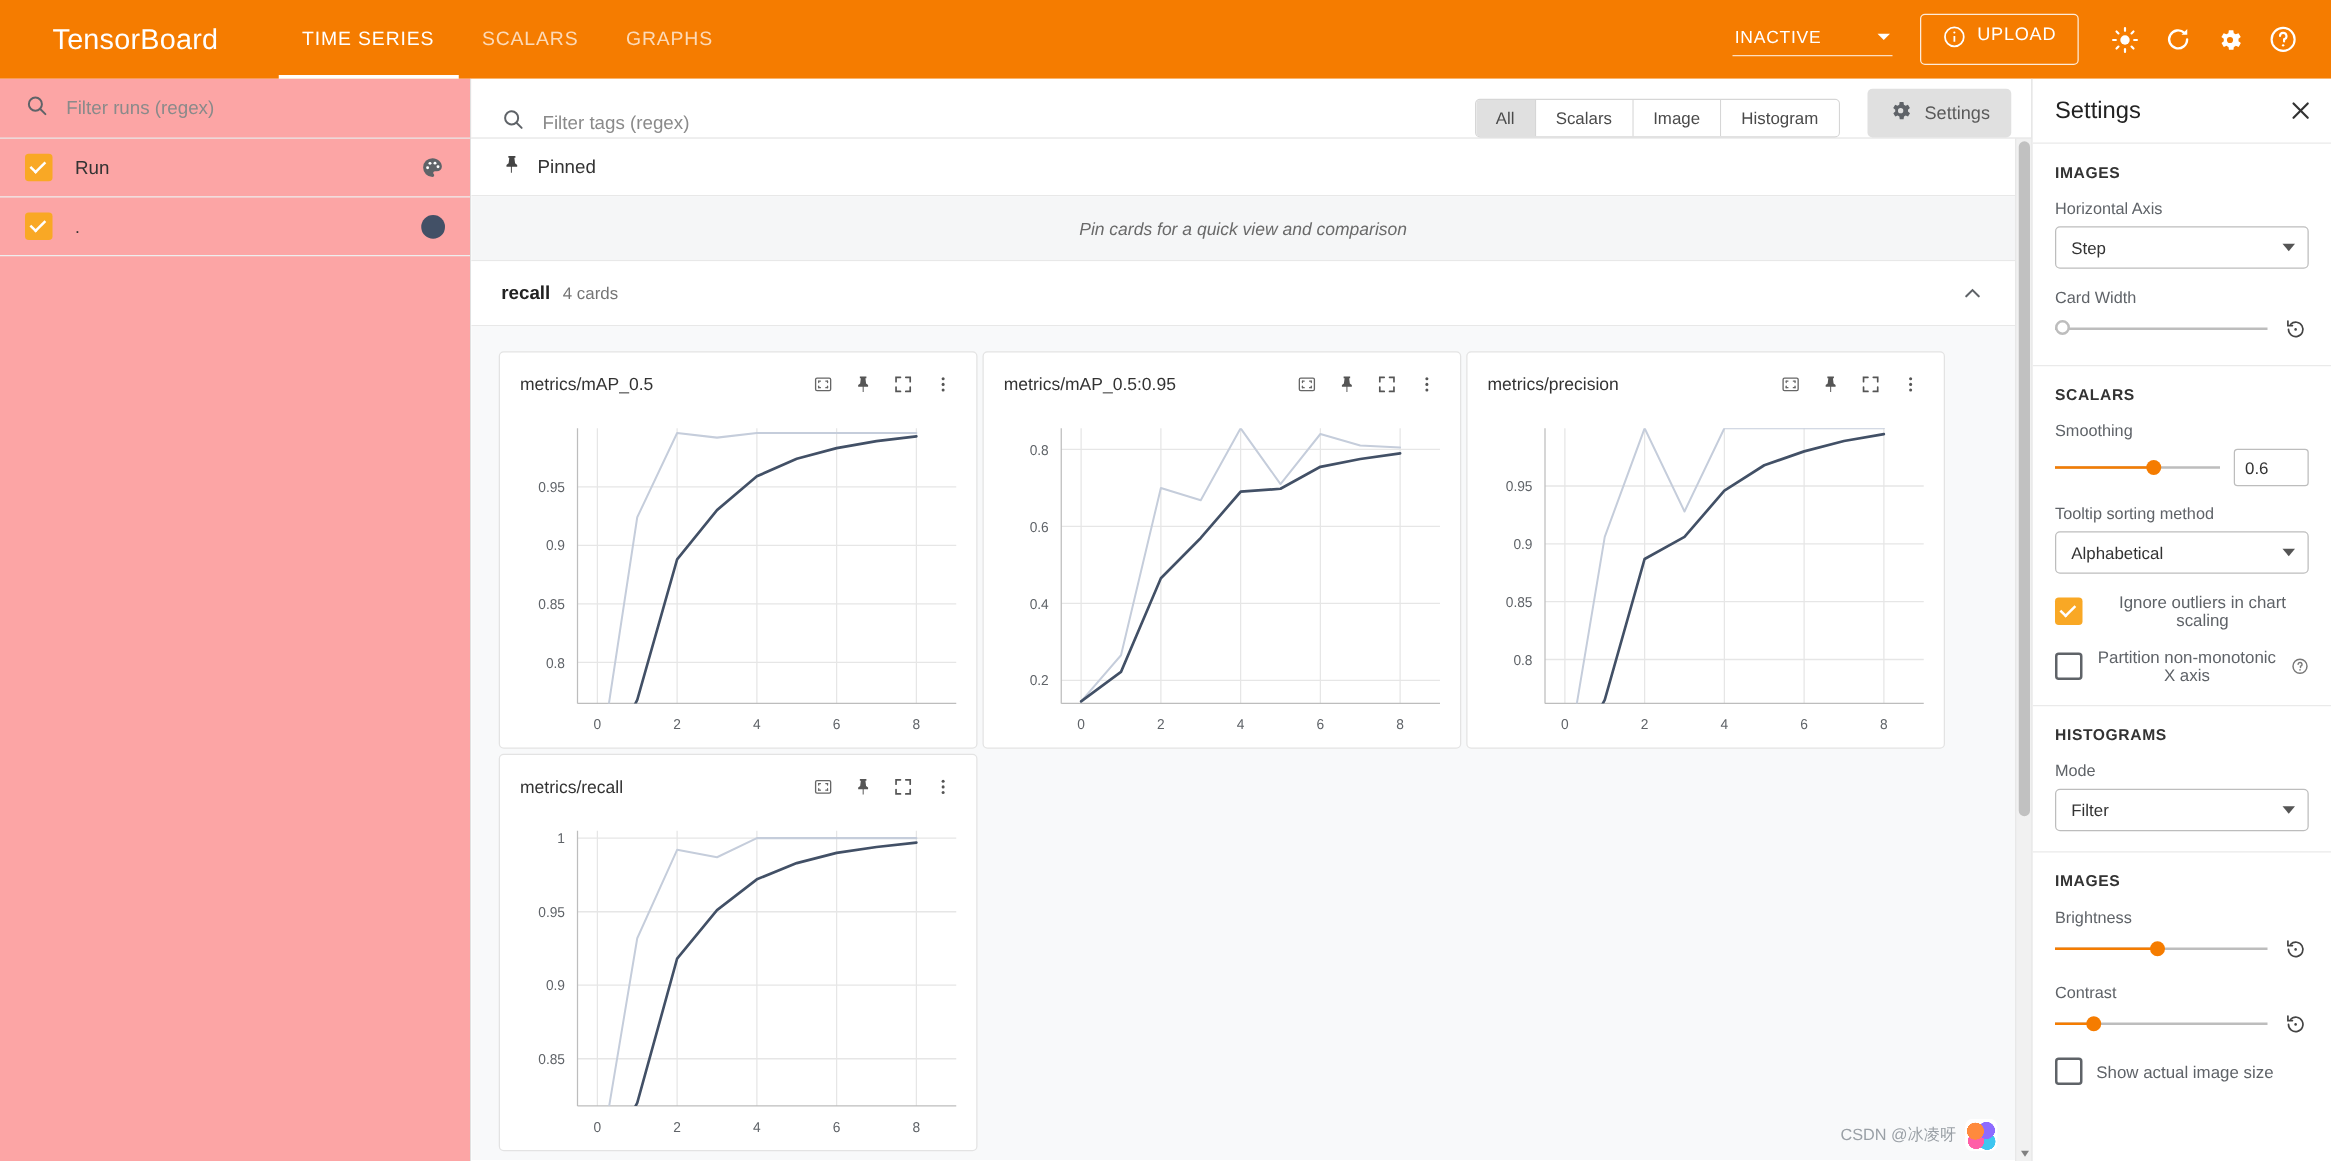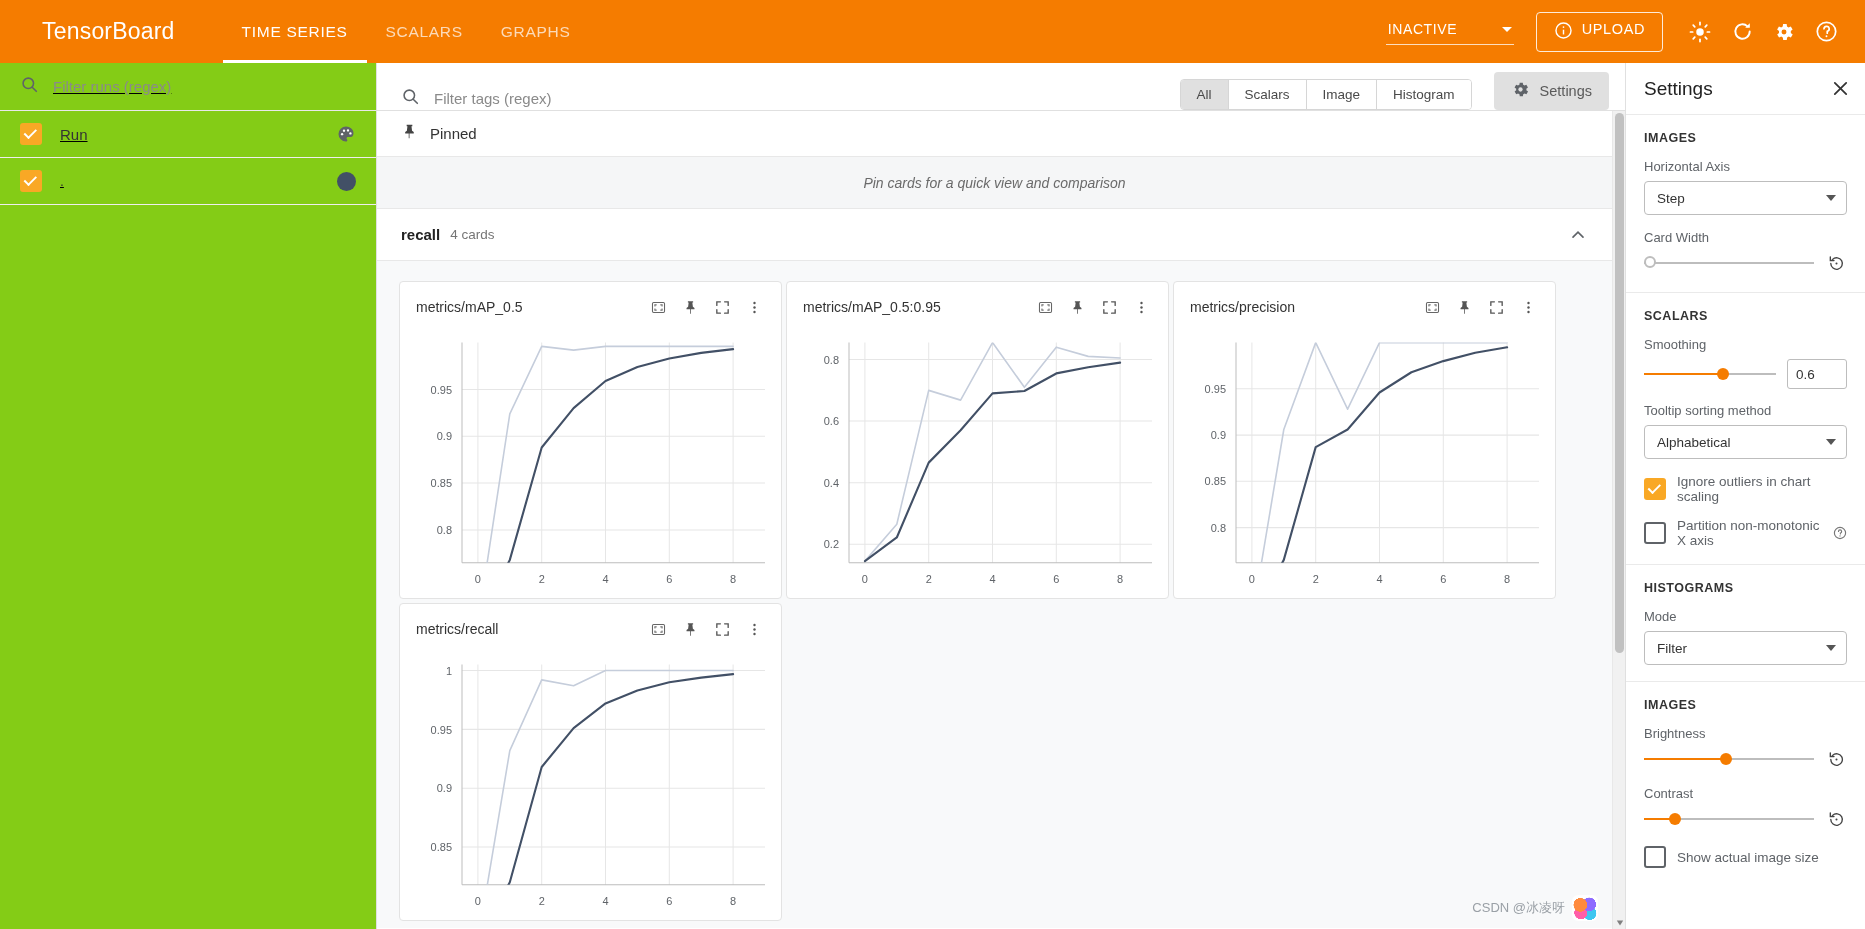--- a/index.html
+++ b/index.html
@@ -47,21 +47,21 @@
   .hicon { width: 42px; height: 42px; display: flex; align-items: center;
            justify-content: center; cursor: pointer; border-radius: 50%; }
   .hicon svg { display: block; }
 
   
   .body-wrap { flex: 1 1 auto; display: flex; min-height: 0; }
 
   
   .sidebar {
     width: 377px; flex: 0 0 377px; border-right: 1px solid #e0e0e0;
-    display: flex; flex-direction: column; background: #84cc16; text-decoration: underline;
+    display: flex; flex-direction: column; background: #fca5a5;
   }
   .runs-filter {
     display: flex; align-items: center; gap: 14px;
     height: 48px; padding: 0 20px; border-bottom: 1px solid #e8e8e8;
   }
   .runs-filter input {
     border: 0; outline: 0; font-size: 15px; font-family: inherit;
     color: #333; width: 100%; background: transparent;
   }
   .runs-filter input::placeholder { color: #8a8a8a; }
@@ -192,21 +192,21 @@
   .slider .knob { position: absolute; top: 2px; width: 12px; height: 12px;
                   border-radius: 50%; background: #f57c00; }
   .slider .knob.hollow { background: #fff; border: 2px solid #bdbdbd; top: 1px; }
   .reset-ic { width: 22px; height: 22px; display: flex; align-items: center;
               justify-content: center; cursor: pointer; flex: 0 0 22px; }
   .num-box {
     width: 60px; height: 30px; border: 1px solid #bdbdbd; border-radius: 3px;
     display: flex; align-items: center; padding: 0 8px; font-size: 13.5px; color: #333;
   }
   .sp-check { display: flex; align-items: center; gap: 11px; margin-bottom: 14px; }
-  .sp-check .txt { font-size: 13.5px; color: #5f6368; }
+  .sp-check .txt { font-size: 13.5px; color: #5f6368; text-align: center; }
   .q-ic { width: 14px; height: 14px; flex: 0 0 14px; }
 
   
   .watermark {
     position: absolute; right: 14px; bottom: 8px; display: flex;
     align-items: center; gap: 7px; font-size: 13px; color: #9aa0a6;
     pointer-events: none;
   }
   .brain {
     width: 26px; height: 26px; border-radius: 6px;

